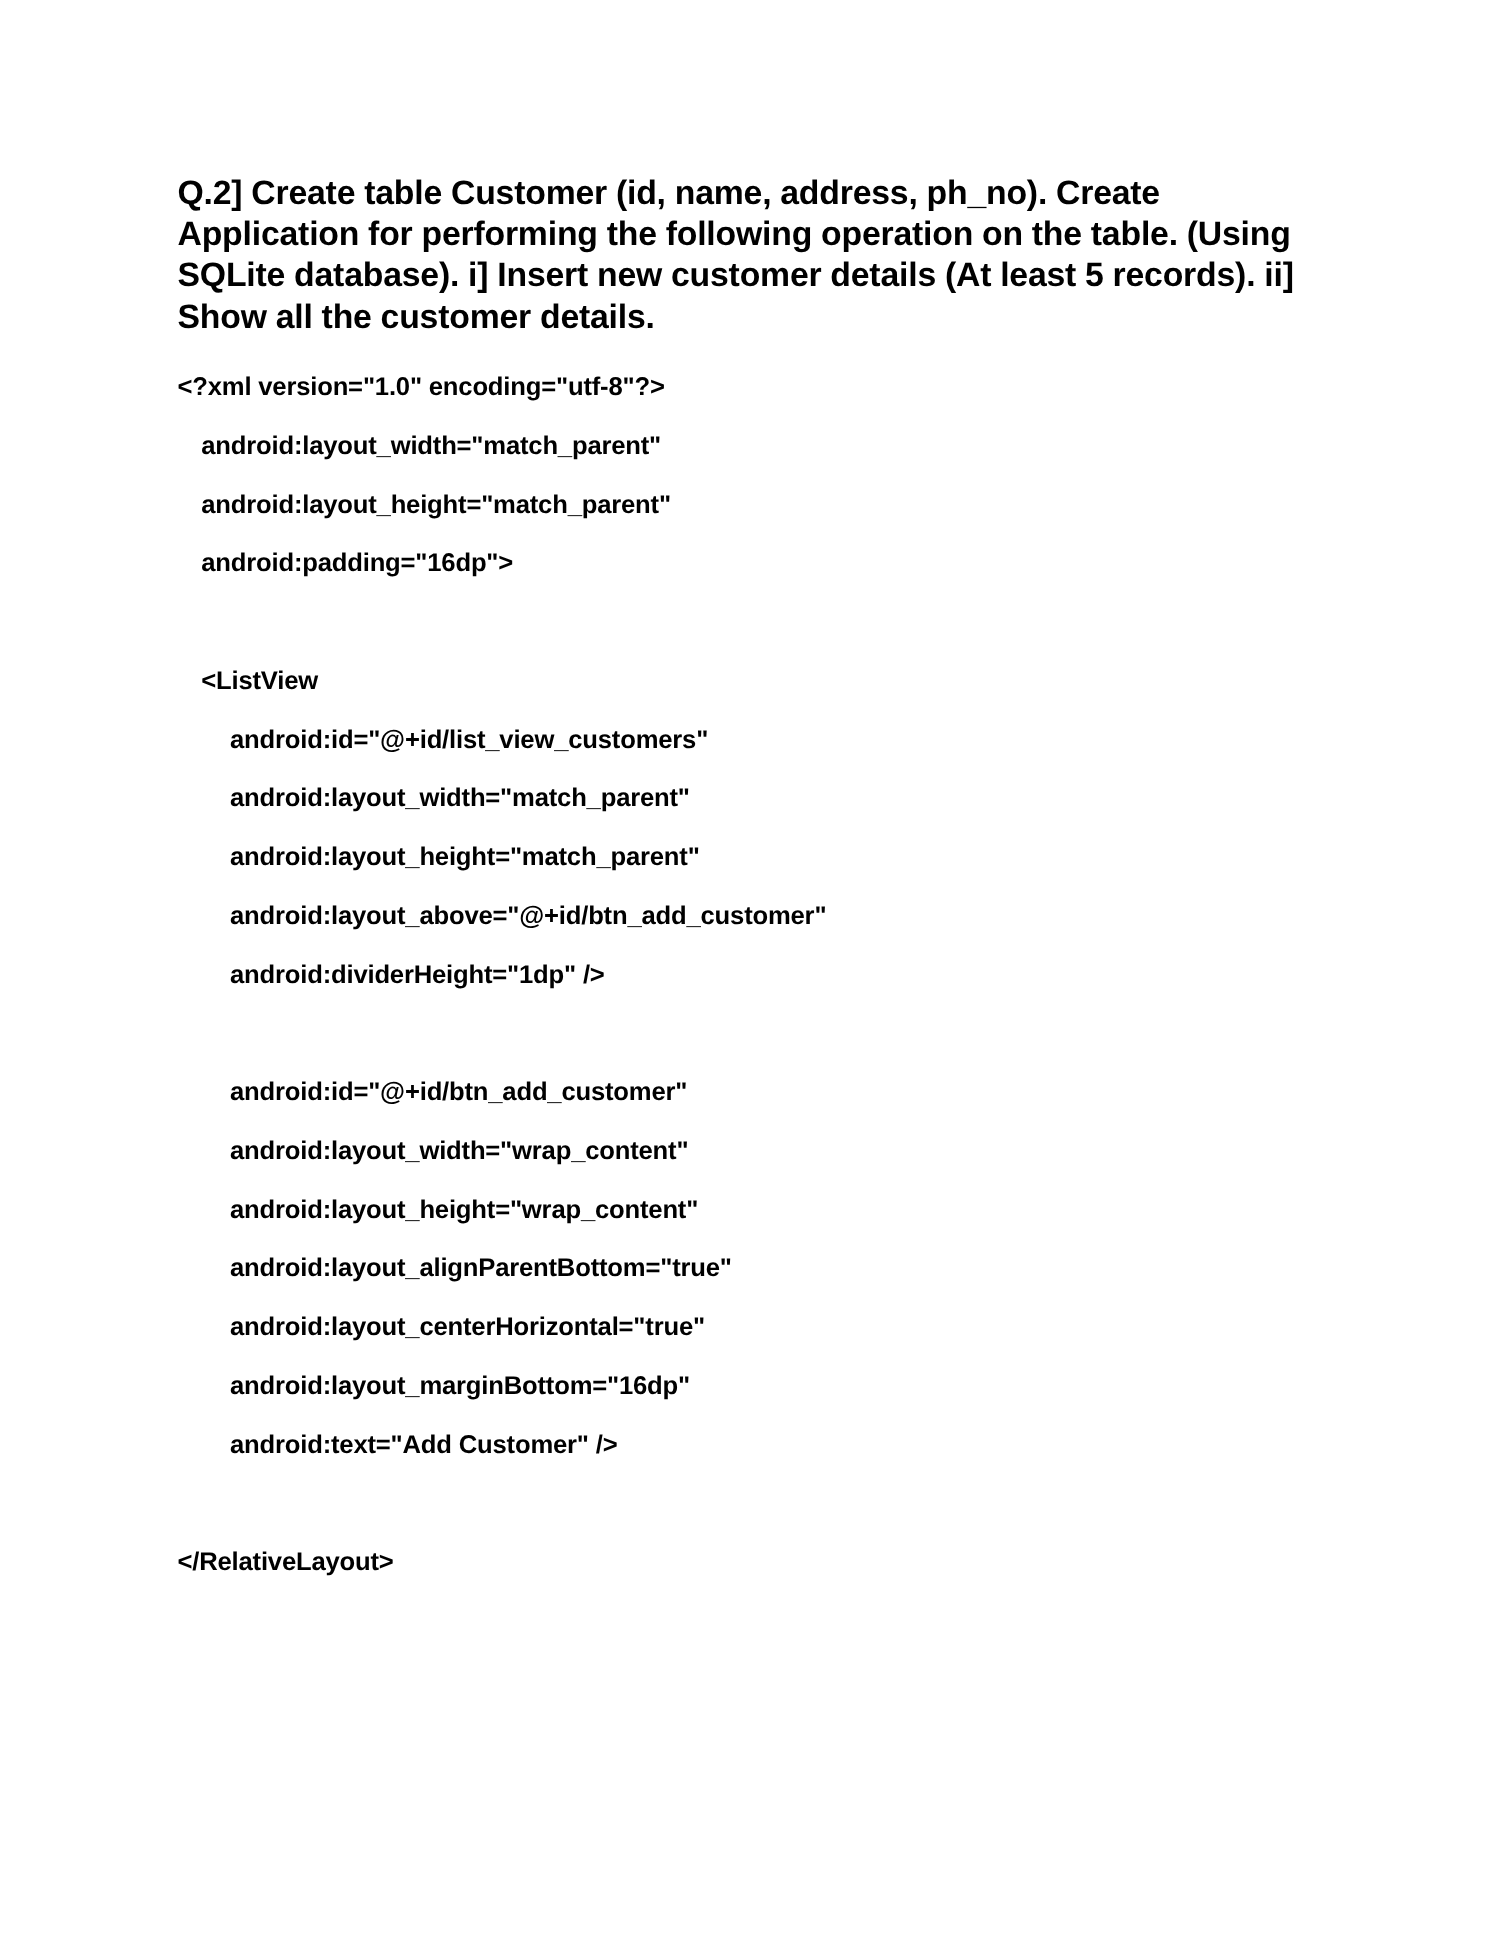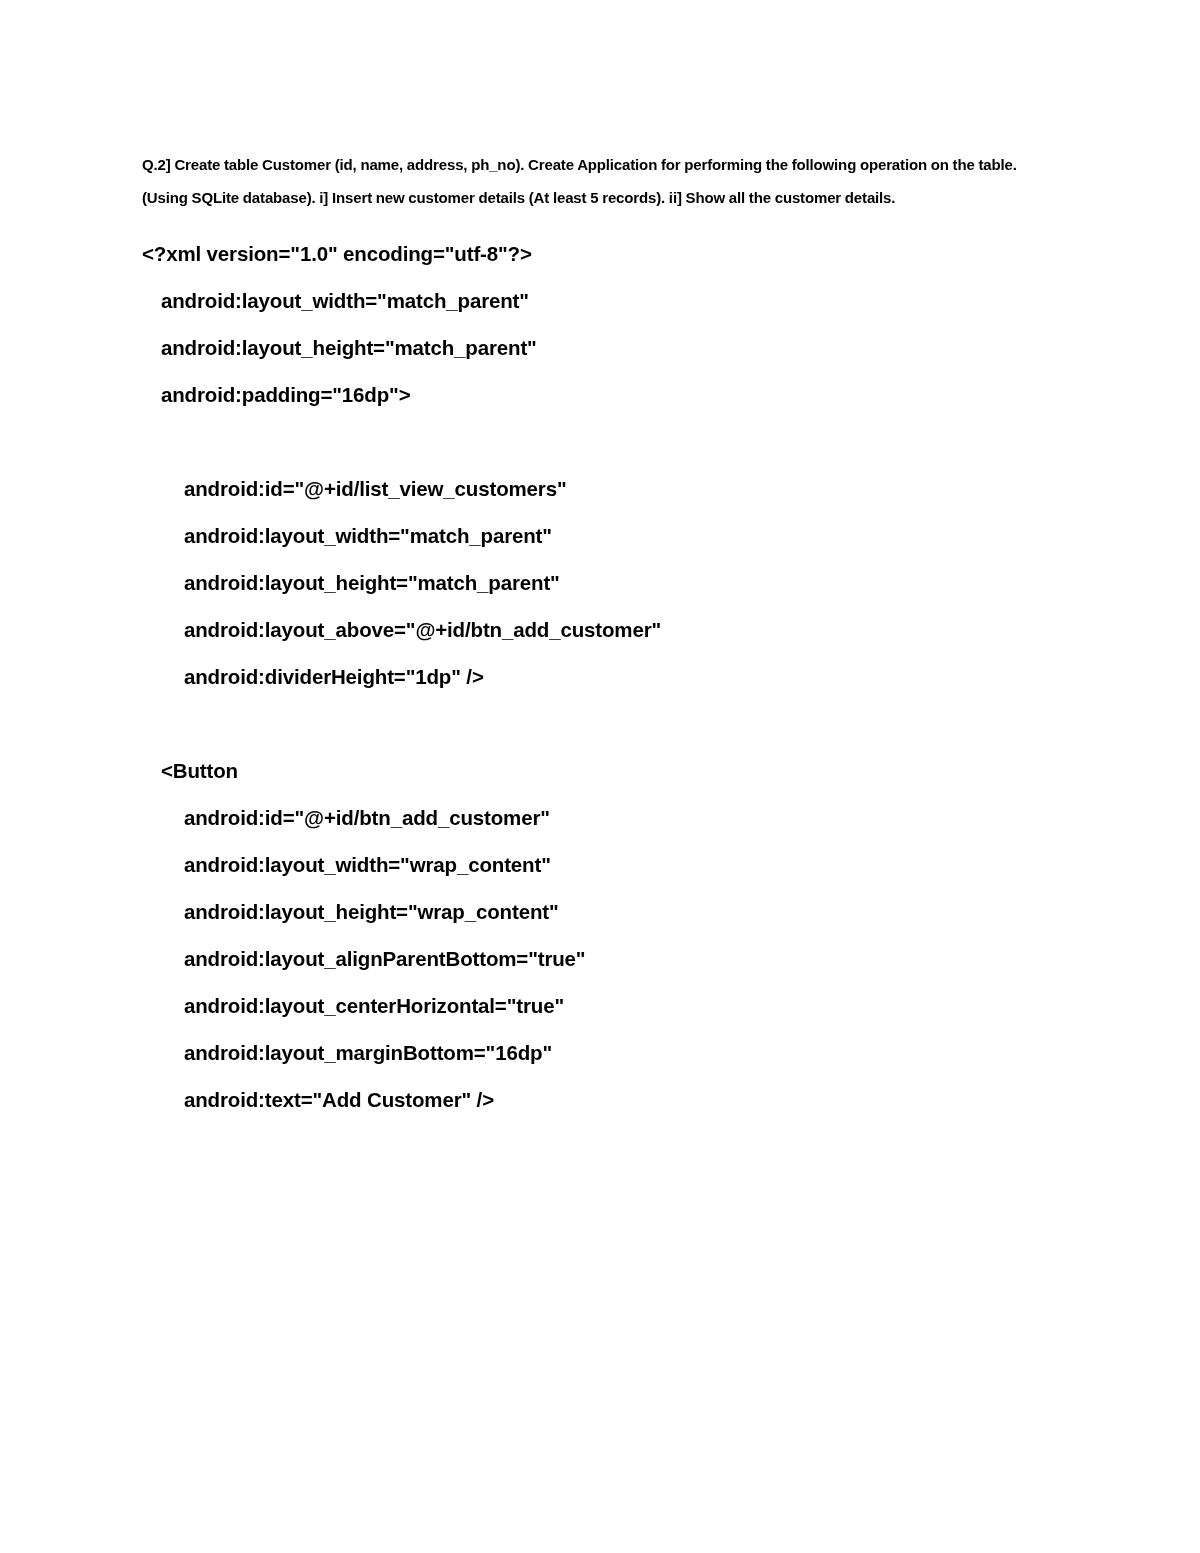--- a/index.html
+++ b/index.html
@@ -21,25 +21,25 @@
     box-sizing: border-box;
     overflow: hidden;
   }
   .content {
     position: absolute;
     left: 142px;
     top: 138px;
     width: 918px;
   }
   .question {
-    font-size: 15px;
+    font-size: 27px;
     font-weight: bold;
     line-height: 33px;
     letter-spacing: -0.15px;
-    margin: 10px 0 16px 0;
+    margin: 0 0 16px 0;
     text-align: left;
     word-spacing: -0.2px;
   }
   .code-block {
     margin: 0;
   }
   .code-line {
     font-family: "Liberation Sans", sans-serif;
     font-size: 20.5px;
     font-weight: bold;
@@ -63,31 +63,32 @@
   <div class="content">
 
     <p class="question">Q.2] Create table Customer (id, name, address, ph_no). Create Application for performing the following operation on the table. (Using SQLite database). i] Insert new customer details (At least 5 records). ii] Show all the customer details.</p>
 
     <div class="code-block">
         <div class="code-line indent-0">&lt;?xml version="1.0" encoding="utf-8"?&gt;</div>
         <div class="code-line indent-1">android:layout_width="match_parent"</div>
         <div class="code-line indent-1">android:layout_height="match_parent"</div>
         <div class="code-line indent-1">android:padding="16dp"&gt;</div>
         <div class="code-line indent-0 blank"></div>
+        <div class="code-line indent-1">&lt;ListView</div>
         <div class="code-line indent-2">android:id="@+id/list_view_customers"</div>
         <div class="code-line indent-2">android:layout_width="match_parent"</div>
         <div class="code-line indent-2">android:layout_height="match_parent"</div>
         <div class="code-line indent-2">android:layout_above="@+id/btn_add_customer"</div>
         <div class="code-line indent-2">android:dividerHeight="1dp" /&gt;</div>
         <div class="code-line indent-0 blank"></div>
-        <div class="code-line indent-1">&lt;Button</div>
         <div class="code-line indent-2">android:id="@+id/btn_add_customer"</div>
         <div class="code-line indent-2">android:layout_width="wrap_content"</div>
         <div class="code-line indent-2">android:layout_height="wrap_content"</div>
         <div class="code-line indent-2">android:layout_alignParentBottom="true"</div>
         <div class="code-line indent-2">android:layout_centerHorizontal="true"</div>
         <div class="code-line indent-2">android:layout_marginBottom="16dp"</div>
         <div class="code-line indent-2">android:text="Add Customer" /&gt;</div>
         <div class="code-line indent-0 blank"></div>
+        <div class="code-line indent-0">&lt;/RelativeLayout&gt;</div>
       </div>
 
   </div>
 </div>
 
 </body></html>

